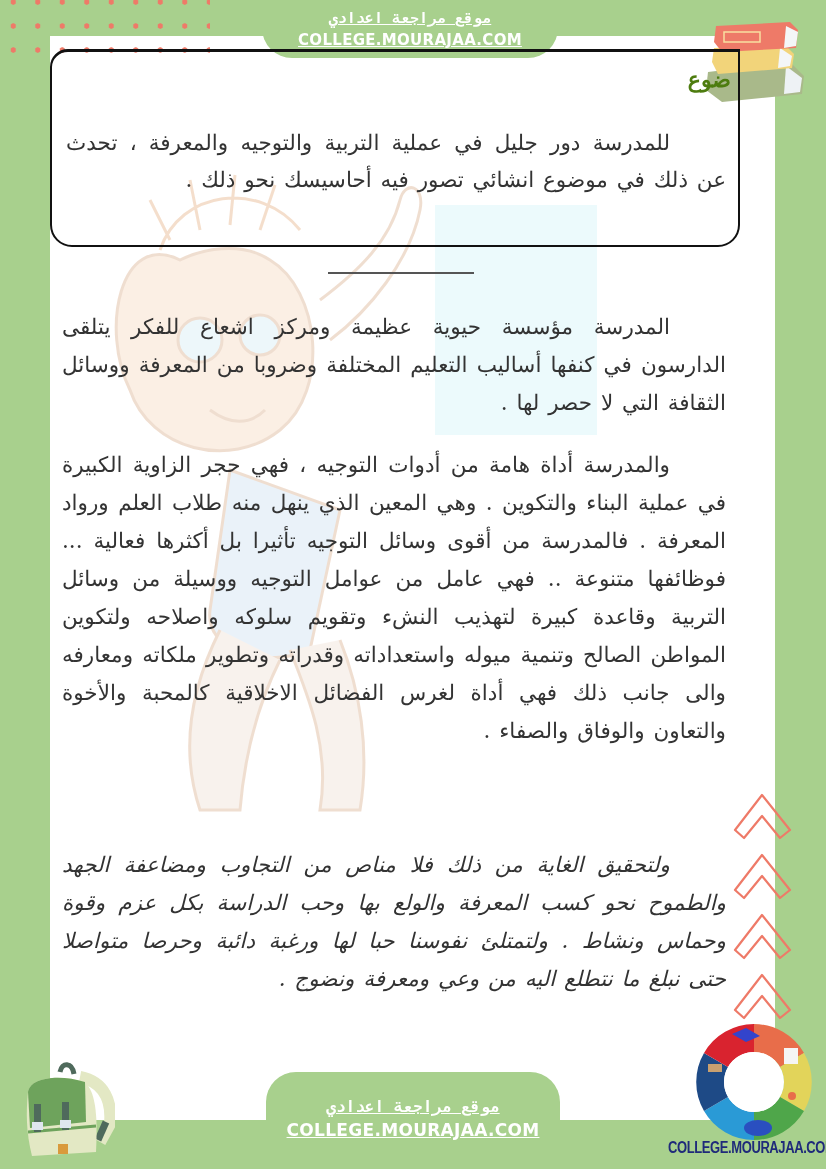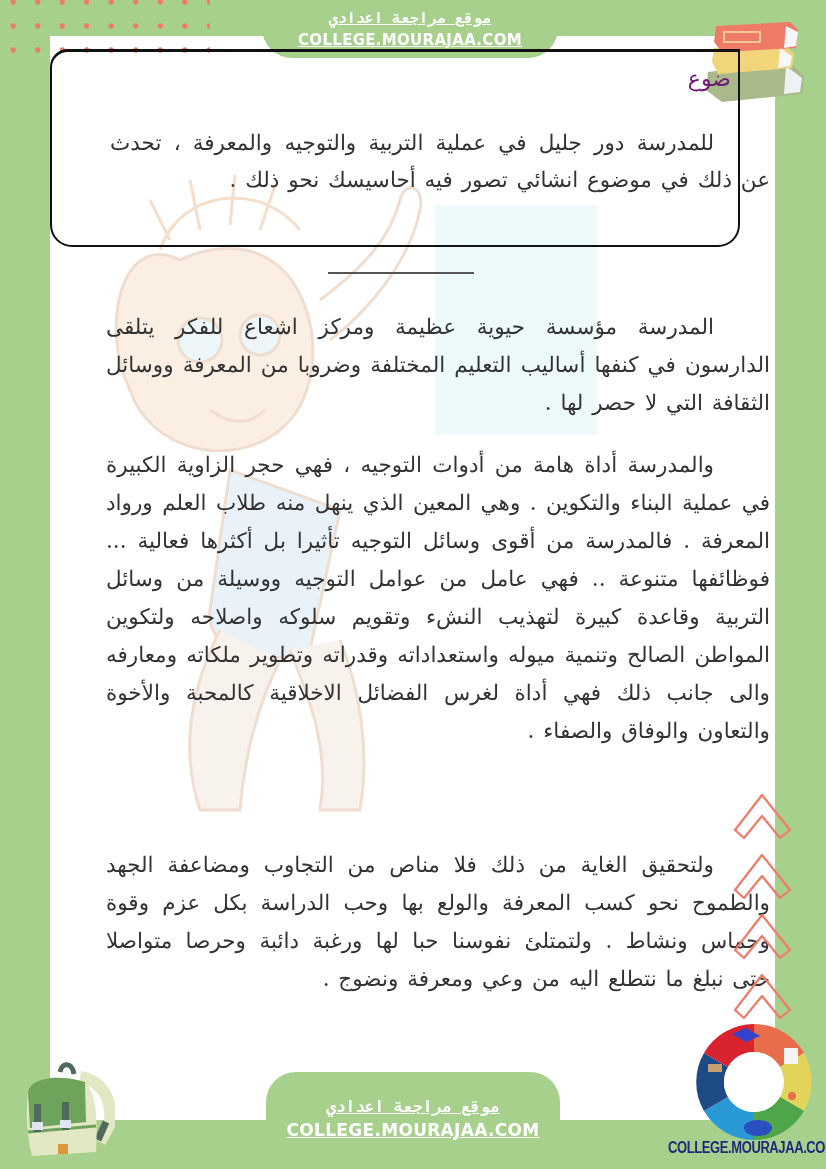--- a/index.html
+++ b/index.html
@@ -14,27 +14,27 @@
     background-size:24.5px 24px; background-position:1px -10px; }
   .header-tab { position:absolute; left:262px; top:0; width:296px; height:58px; background:#a8d08d; border-radius:0 0 30px 30px; text-align:center; color:#fff; }
   .footer-tab { position:absolute; left:266px; top:1072px; width:294px; height:60px; background:#a8d08d; border-radius:30px 30px 0 0; text-align:center; color:#fff; }
   .tab-ar { font-family:Liberation Mono, monospace; font-size:15px; font-weight:bold; text-decoration:underline; line-height:20px; }
   .tab-en { font-family:"DejaVu Sans", sans-serif; font-size:15px; font-weight:bold; text-decoration:underline; letter-spacing:0.3px; line-height:20px; }
   .header-tab .tab-ar { margin-top:10px; }
   .footer-tab .tab-ar { margin-top:26px; font-size:16px; }
   .footer-tab .tab-en { font-size:17px; line-height:24px; }
 
   .topic-box { position:absolute; left:50px; top:49px; width:690px; height:198px; border:2.5px solid #111; border-top:3px solid #111; border-radius:0 0 22px 22px; border-top-left-radius:18px; box-sizing:border-box; }
-  .topic-title { position:absolute; right:95px; top:66px; font-size:22px; font-weight:normal; color:#701a75; direction:rtl;text-align:center; }
-  .doc-text { position:absolute; left:62px; width:664px; direction:rtl; text-align:justify; text-align-last:right; font-size:21.5px; line-height:38px; color:#333; word-spacing:2px;margin-left:44px; }
+  .topic-title { position:absolute; right:95px; top:66px; font-size:22px; font-weight:bold; color:#4d7c0f; direction:rtl;text-align:center; }
+  .doc-text { position:absolute; left:62px; width:664px; direction:rtl; text-align:justify; text-align-last:right; font-size:21.5px; line-height:38px; color:#333; word-spacing:2px; }
   .doc-text .indent { display:inline-block; width:56px; }
   .p-topic { top:124px; left:66px; width:660px; line-height:37px; }
   .p1 { top:308px; }
   .p2 { top:446px; }
-  .p3 { top:846px; }
+  .p3 { top:846px;font-style:italic; }
   .sep-line { position:absolute; left:328px; top:272px; width:146px; height:1.5px; background:#555; }
 
   .watermark-panel { position:absolute; left:435px; top:205px; width:162px; height:230px; background:#e6f8fb; opacity:0.75; }
   .cartoon { position:absolute; left:60px; top:90px; opacity:0.28; }
 
   .books { position:absolute; left:700px; top:10px; }
   .backpack { position:absolute; left:10px; top:1052px; }
   .chevrons { position:absolute; left:730px; top:790px; }
   .logo { position:absolute; left:692px; top:1020px; }
   .logo-text { position:absolute; left:668px; top:1140px; width:160px; text-align:center; font-family:"Liberation Sans", sans-serif; font-weight:bold; font-size:13px; color:#1f2a7a; letter-spacing:-0.4px; transform:scaleY(1.2); }

